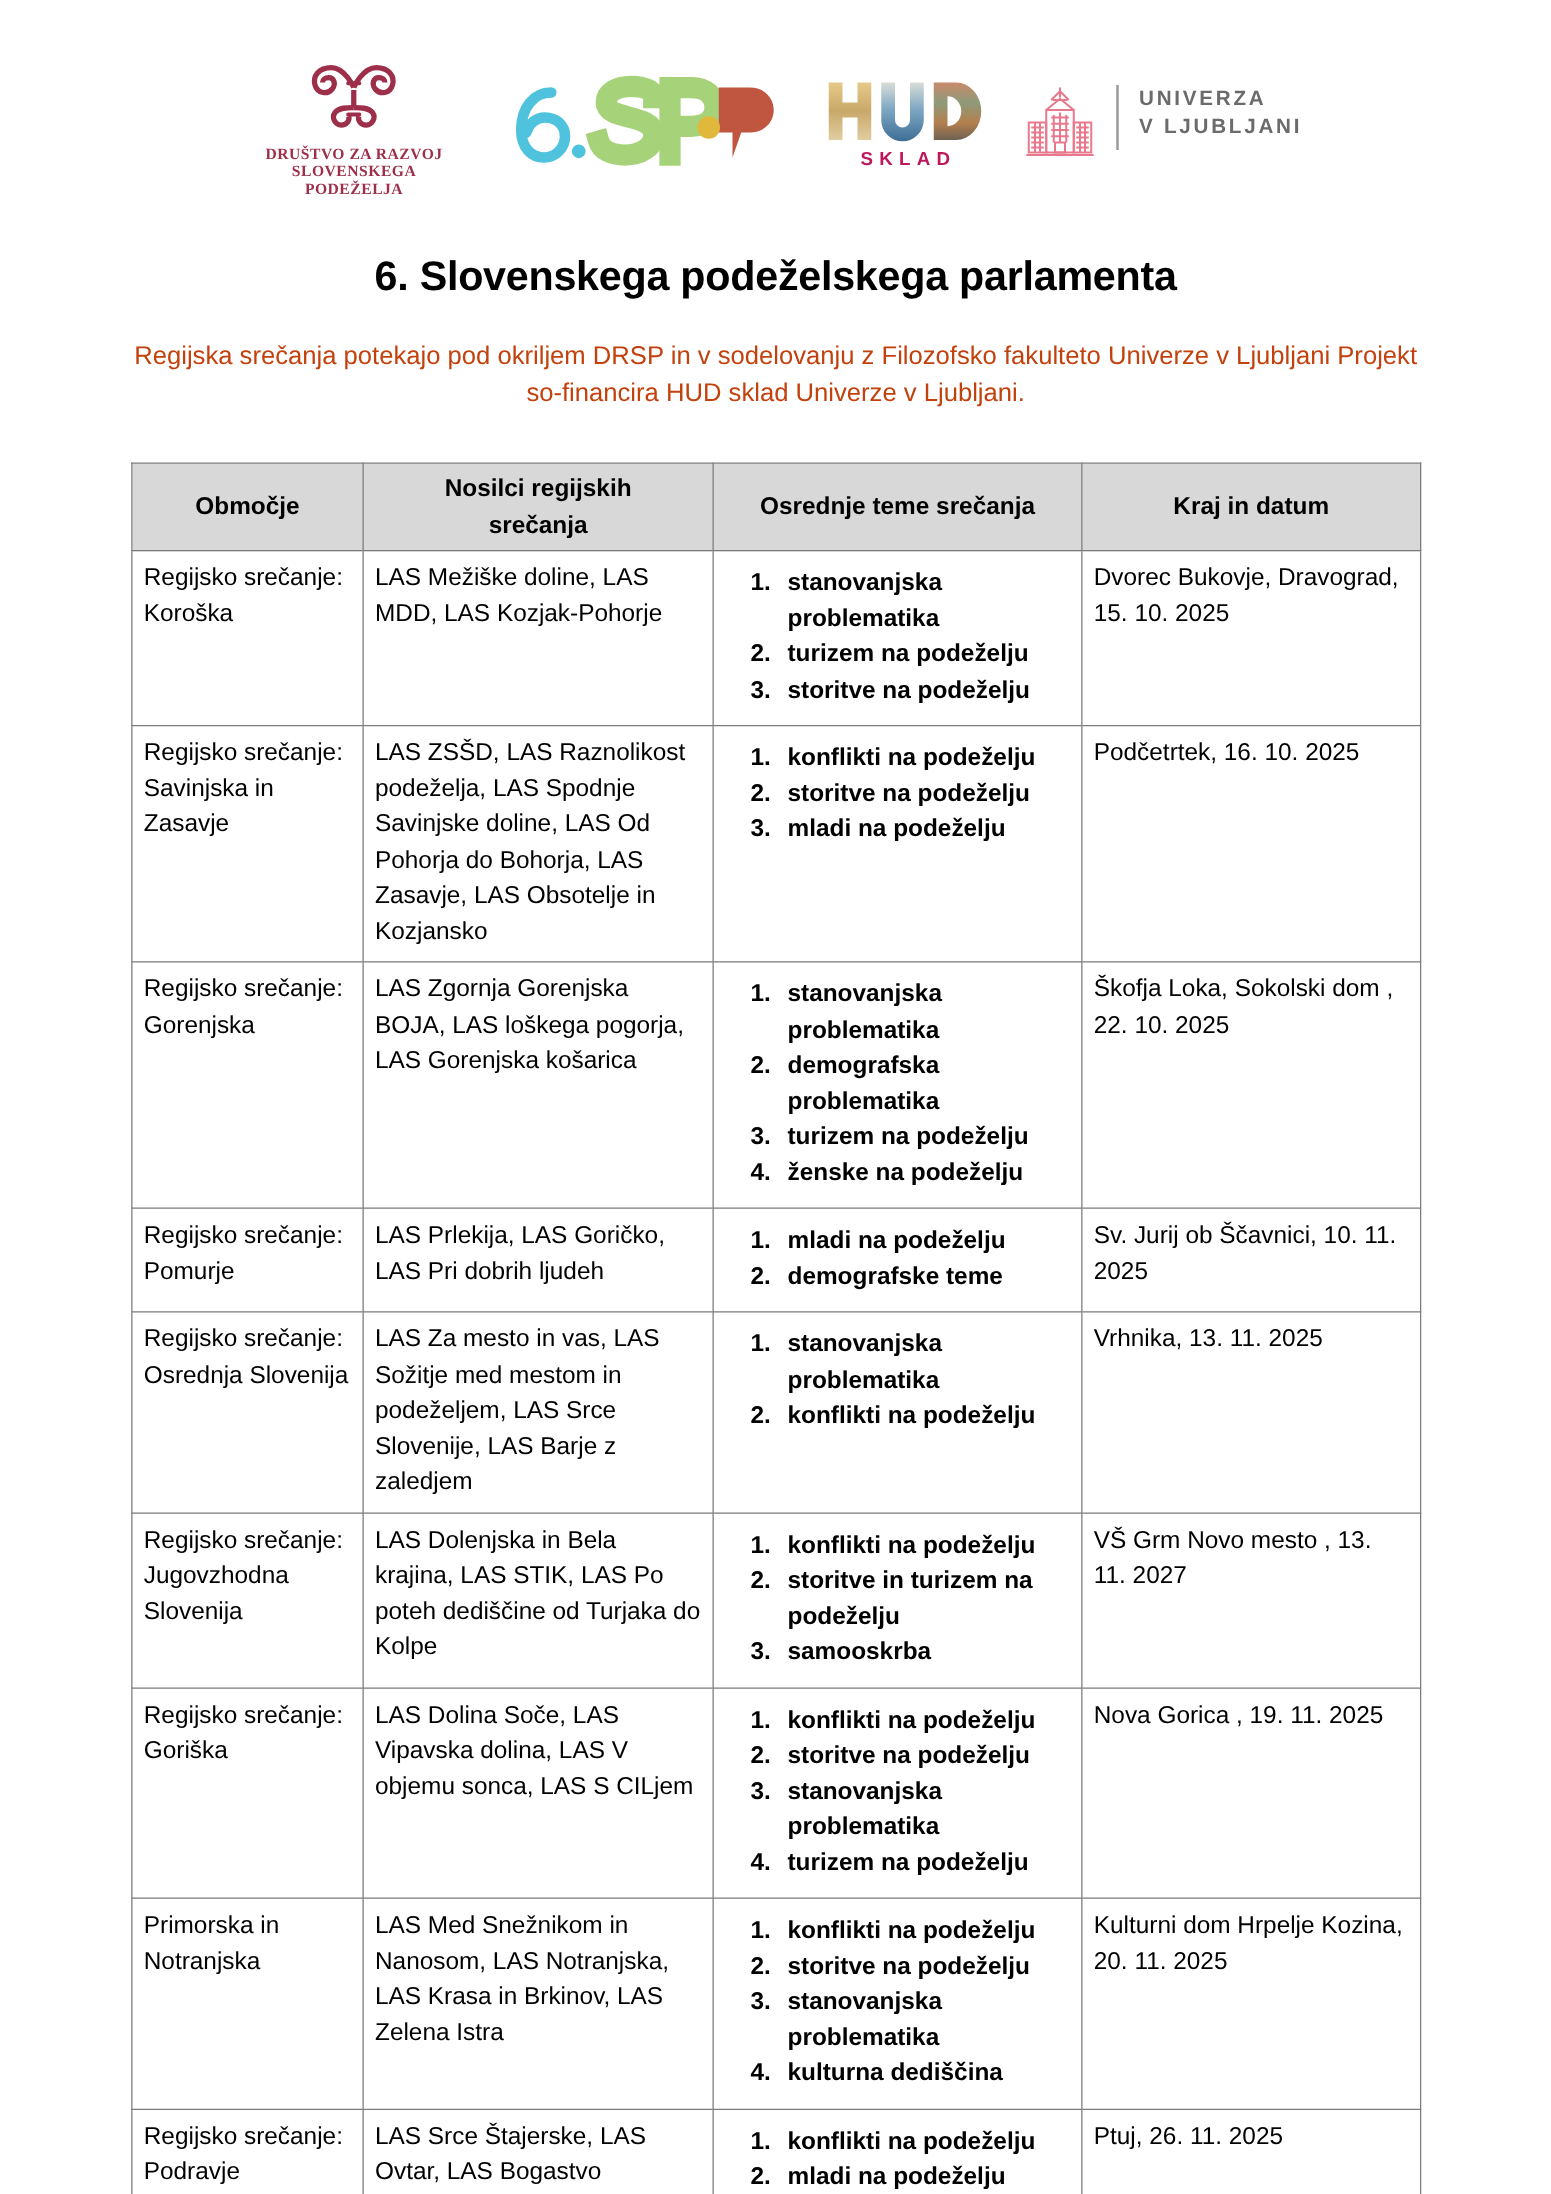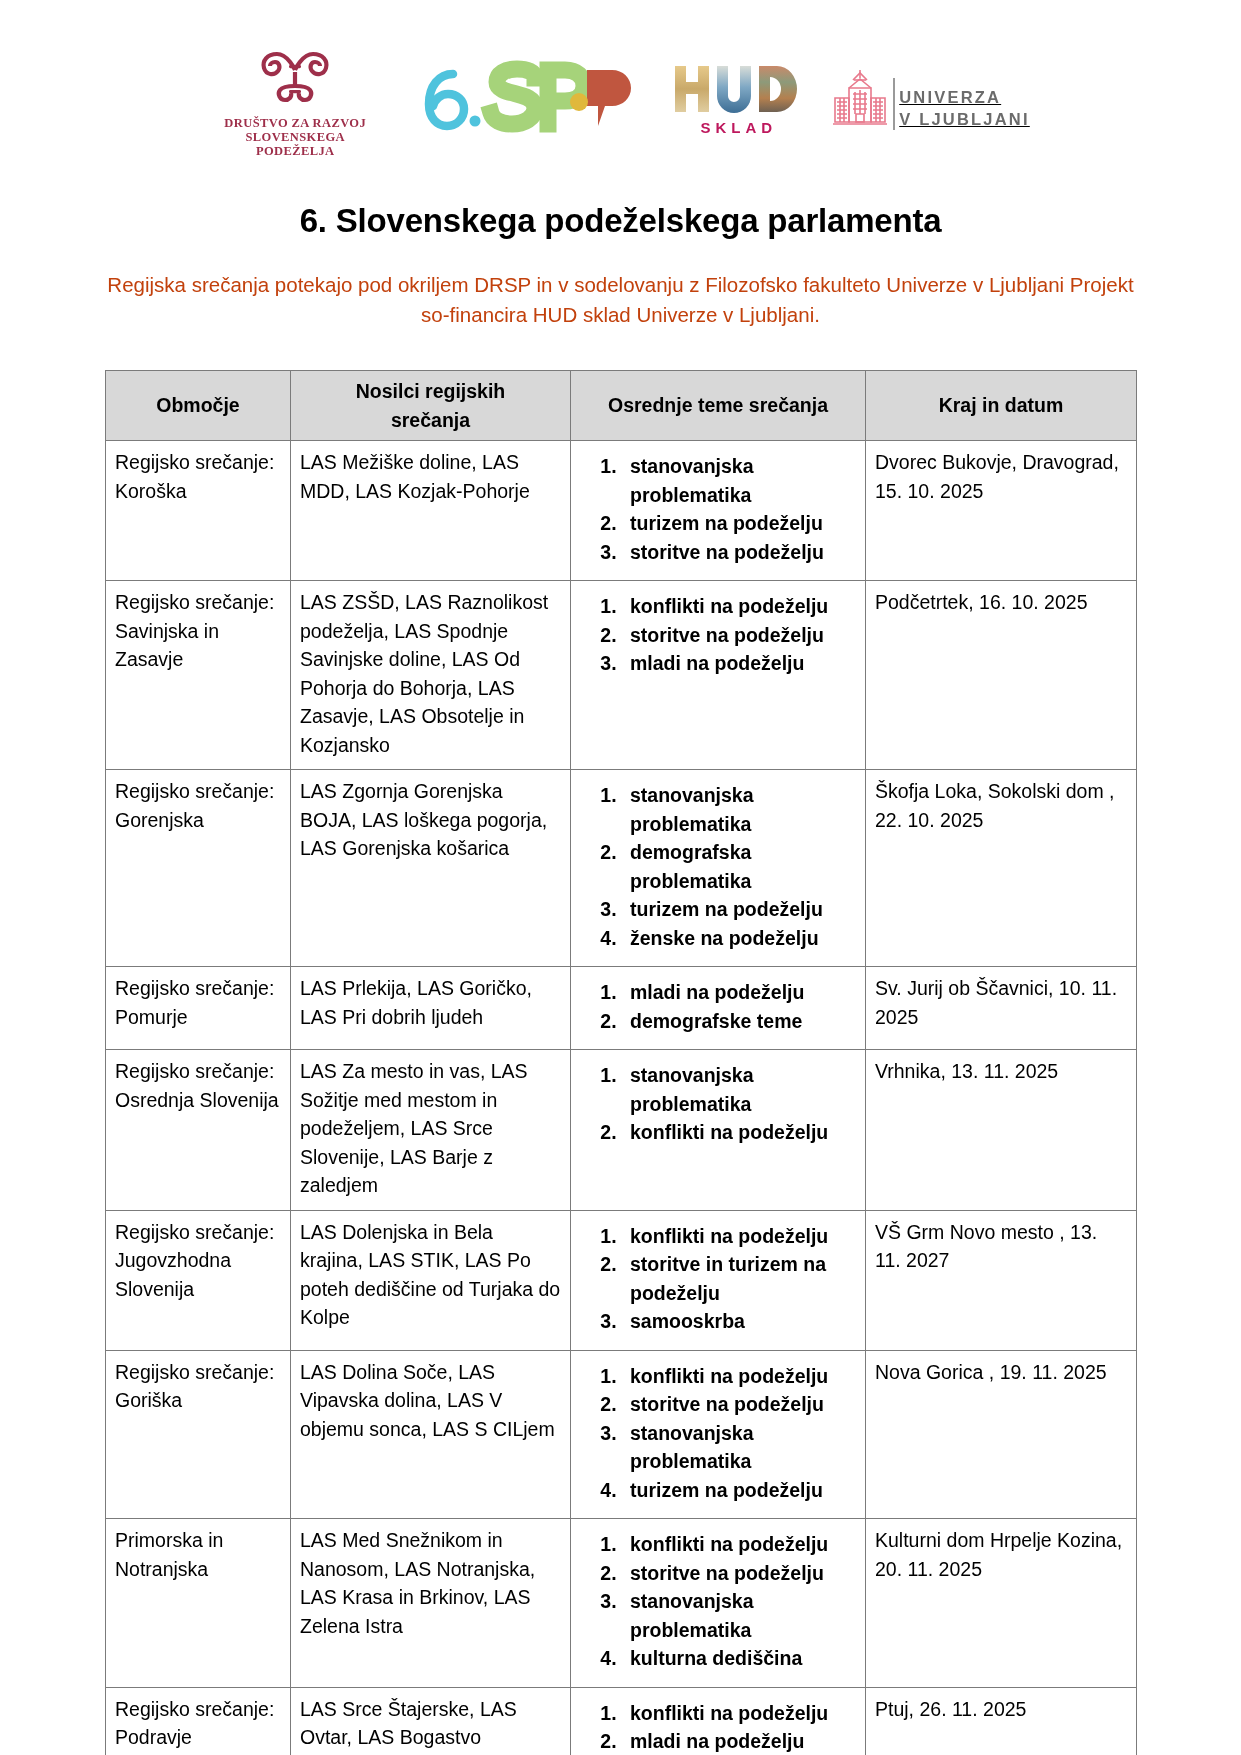--- a/index.html
+++ b/index.html
@@ -63,21 +63,21 @@
   .hud-sklad {
     font-weight: bold;
     font-size: 15px;
     letter-spacing: 5px;
     color: #be185d;
     margin-top: 3px;
     padding-left: 5px;
   }
 
   
-  .logo-uni { display: flex; align-items: flex-end; gap: 4px; text-decoration: underline; }
+  .logo-uni { display: flex; align-items: flex-start; gap: 16px; }
   .uni-svg { width: 58px; height: 62px; }
   .uni-rule { width: 2px; height: 52px; background: #9a9a9a; }
   .uni-text {
     font-weight: bold;
     font-size: 16.5px;
     line-height: 22px;
     letter-spacing: 2.2px;
     color: #6b6b6b;
   }
 

